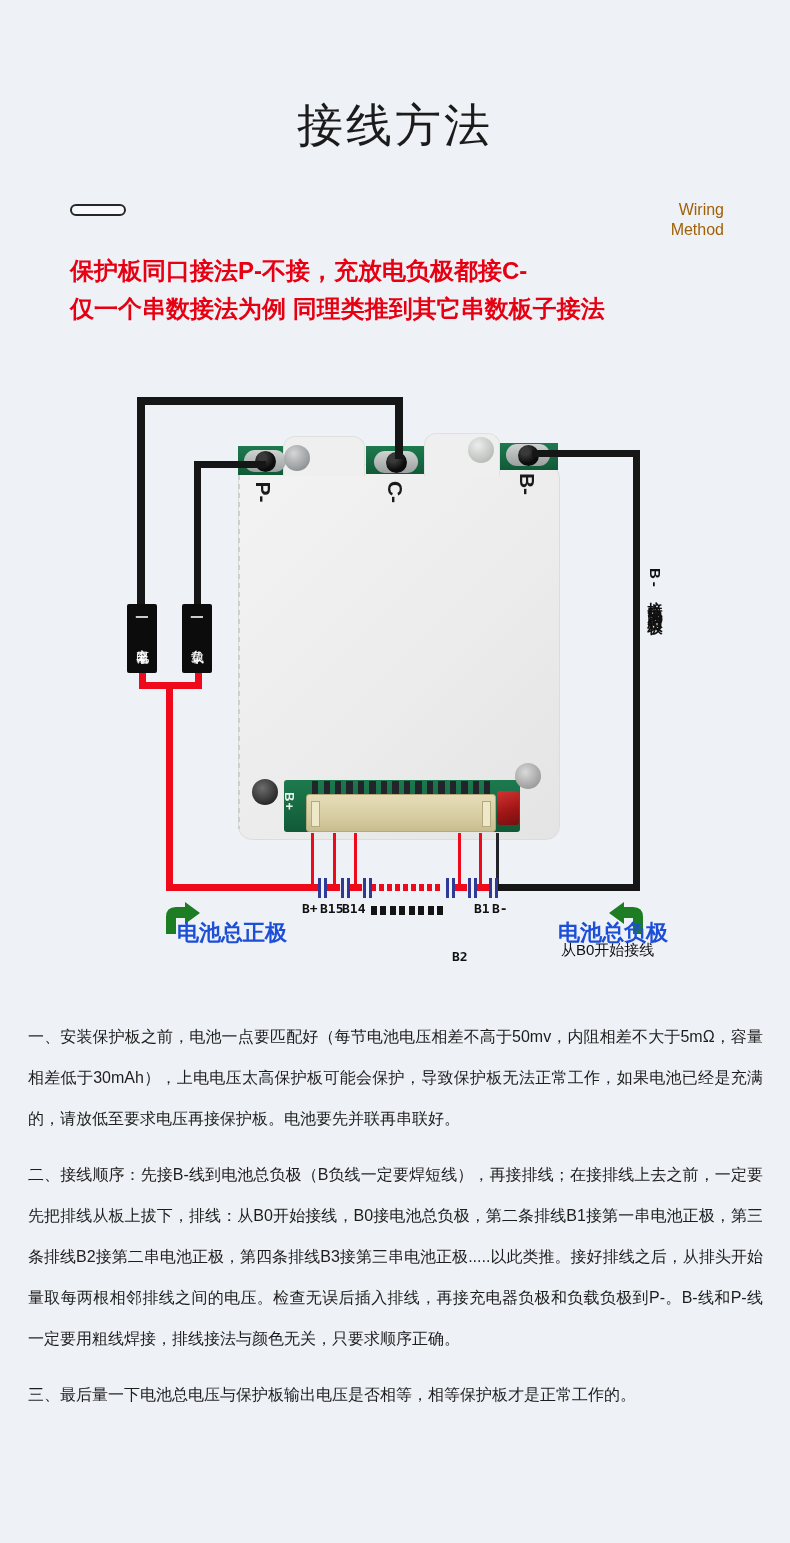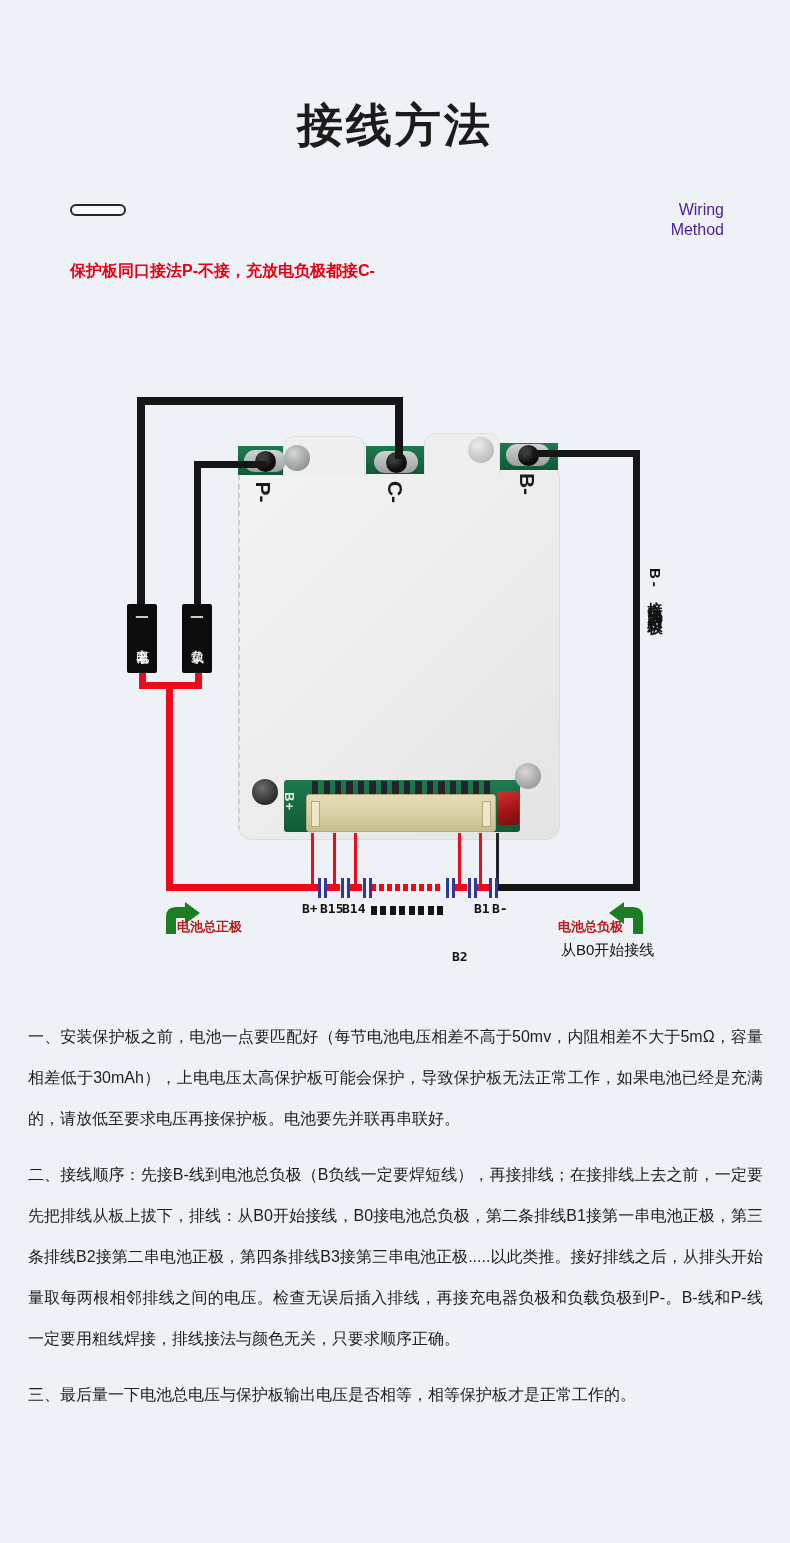--- a/index.html
+++ b/index.html
@@ -5,33 +5,33 @@
   html,body{margin:0;padding:0;}
   body{
     width:790px;height:1543px;position:relative;overflow:hidden;
     background:#eef1f6;
     font-family:"Liberation Sans","DejaVu Sans",sans-serif;
     color:#1d1d1d;
   }
   
   .title{
     position:absolute;left:0;top:95px;width:790px;text-align:center;
-    font-size:46px;font-weight:700;letter-spacing:3px;color:#1b1b1b;
+    font-size:46px;font-weight:400;letter-spacing:3px;color:#1b1b1b;
   }
   .pill{
     position:absolute;left:70px;top:204px;width:52px;height:8px;
     border:2.5px solid #272727;border-radius:6px;background:#f7f9fc;
   }
   .lang-tag{
     position:absolute;right:66px;top:200px;text-align:right;
-    font-size:16px;line-height:20px;color:#4c1d95;font-weight:500;
+    font-size:16px;line-height:20px;color:#a16207;font-weight:500;
   }
   .red-note{
     position:absolute;left:70px;top:252px;width:680px;
-    font-size:16px;line-height:38px;font-weight:600;color:#e60012;
+    font-size:24px;line-height:38px;font-weight:600;color:#e60012;
   }
   
   .wire{position:absolute;background:#161616;z-index:5;}
   .wire.red{background:#ee0a1a;}
   .pinwire{position:absolute;width:2.5px;height:53px;top:833px;background:#ee0a1a;z-index:4;}
   .pinwire.blk{background:#23242b;}
   .tick{position:absolute;width:3px;height:20px;top:878px;background:#2e3a99;z-index:6;}
   .dash-red{
     position:absolute;left:371px;top:884px;width:72px;height:7px;z-index:5;
     background:repeating-linear-gradient(90deg,#ee0a1a 0 5px,rgba(0,0,0,0) 5px 8px);
@@ -78,38 +78,39 @@
   
   .io-box{position:absolute;width:30px;height:69px;background:#0c0c0c;color:#fff;z-index:6;
     display:flex;flex-direction:column;align-items:center;justify-content:space-between;
     padding:5px 0;box-sizing:border-box;border-radius:2px;font-size:13px;}
   .io-box .vtext{writing-mode:vertical-lr;text-orientation:upright;letter-spacing:1px;font-weight:500;}
   .io-box .sign{font-weight:700;}
   .vnote{position:absolute;left:645px;top:568px;z-index:7;
     writing-mode:vertical-rl;font-size:15px;font-weight:700;color:#111;letter-spacing:3px;}
   .arrow{position:absolute;z-index:7;}
   .arrow svg{display:block;}
-  .arrow-label{position:absolute;font-size:13px;font-weight:700;color:#b91c1c;z-index:7;}
+  .arrow-label{position:absolute;font-size:22px;font-weight:700;color:#1d4ed8;z-index:7;}
   .arrow-sublabel{position:absolute;font-size:15px;font-weight:500;color:#101010;z-index:7;}
   
   .instructions{position:absolute;left:28px;top:1016px;width:735px;text-align:justify;}
   .instructions p{margin:0 0 15px 0;font-size:16px;line-height:41px;color:#1d1d1d;}
   .warning{margin-top:17px;font-size:22px;line-height:44px;font-weight:500;color:#c40000;}
 </style>
 </head>
 <body>
 
 <div class="title">接线方法</div>
 <div class="pill"></div>
 <div class="lang-tag">
   <div>Wiring</div>
   <div>Method</div>
 </div>
 <div class="red-note">
   <div>保护板同口接法P-不接，充放电负极都接C-</div>
+  <div>仅一个串数接法为例 同理类推到其它串数板子接法</div>
 </div>
 
 <div class="pcb-body"></div>
 
 <div class="green" style="left:238px;top:446px;width:50px;height:29px;"></div>
 <div class="green" style="left:366px;top:446px;width:58px;height:28px;"></div>
 <div class="green" style="left:500px;top:443px;width:58px;height:27px;"></div>
 
 <div class="bump" style="left:283px;top:436px;width:82px;height:40px;"></div>
 <div class="bump" style="left:424px;top:433px;width:76px;height:43px;"></div>

